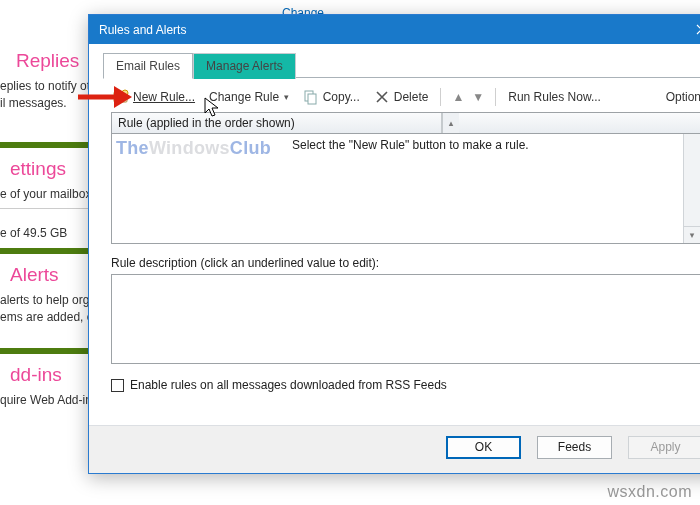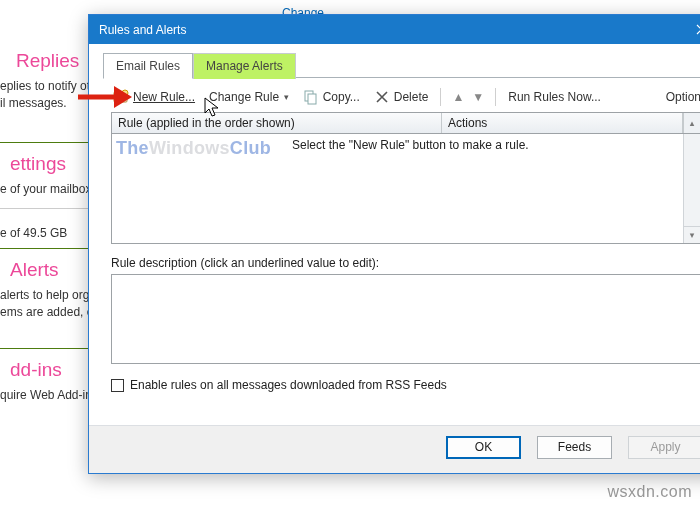--- a/index.html
+++ b/index.html
@@ -1,40 +1,40 @@
 <!DOCTYPE html>
 <html><head>
 <meta charset="utf-8">
 <style>
   * { box-sizing: border-box; font-family: "Segoe UI", Tahoma, sans-serif; }
   body { margin: 0; width: 700px; height: 505px; background: #fff; overflow: hidden; position: relative; font-size: 12px; color: #222; }
   .bg { position: absolute; inset: 0; background: #fff; }
   .bg-link { position: absolute; top: 6px; left: 282px; color: #0067b8; font-size: 12px; }
-  .bg-section { position: absolute; left: 0; width: 115px; border-top: 1px solid #4d7c0f; padding-top: 10px; }
+  .bg-section { position: absolute; left: 0; width: 115px; border-top: 6px solid #4d7c0f; padding-top: 10px; }
   .bg-section h3 { margin: 0 0 6px 10px; font-size: 19px; font-weight: 400; color: #ec4899; }
   .bg-section p { margin: 0 0 0 0; font-size: 12px; color: #333; line-height: 1.45; }
   .sec1 { top: 40px; border-top: none; }
   .sec1 h3 { margin-left: 16px; }
   .sec2 { top: 142px; }
   .sec3 { top: 208px; border-top: 1px solid #ccc; }
   .sec4 { top: 248px; }
   .sec5 { top: 348px; }
   .watermark-bottom { position: absolute; right: 8px; bottom: 4px; font-size: 16px; color: #999; letter-spacing: .5px; }
   .arrow { position: absolute; top: 82px; left: 76px; width: 58px; height: 30px; z-index: 200; }
 
   
   .dialog { position: absolute; top: 14px; left: 88px; width: 636px; height: 460px; background: #fff; border: 1px solid #2a7bd0; box-shadow: 0 4px 18px rgba(0,0,0,.28); z-index: 100; display: flex; flex-direction: column; }
   .titlebar { height: 29px; background: #1979ca; color: #fff; display: flex; align-items: center; padding: 0 0 0 10px; font-size: 12px; }
   .titlebar .title { flex: 1; }
   .titlebar .close { width: 44px; height: 29px; display: flex; align-items: center; justify-content: center; cursor: pointer; }
   .titlebar .close svg { stroke: #fff; }
 
   .tabs { display: flex; height: 26px; margin: 8px 10px 0 14px; position: relative; }
   .tab { padding: 5px 12px 4px; border: 1px solid #aab2b8; border-bottom: none; background: #fff; font-size: 12px; color: #444; position: relative; top: 1px; margin-right: 0; cursor: pointer; }
-  .tab.inactive { background: #bef264; border-color: #c6cbd0; color: #444; }
+  .tab.inactive { background: #14b8a6; border-color: #c6cbd0; color: #444; }
   .tabs-line { position: absolute; bottom: 0; left: 0; right: 0; height: 1px; background: #aab2b8; z-index: -1; }
   .tab.active { z-index: 2; border-bottom: 1px solid #fff; }
 
   .toolbar { display: flex; align-items: center; gap: 6px; margin: 8px 12px 2px 20px; height: 22px; font-size: 12px; color: #333; }
   .tb-item { display: inline-flex; align-items: center; gap: 4px; padding: 2px 4px; cursor: pointer; }
   .tb-item .lbl { text-decoration: none; }
   .tb-item.first .lbl { text-decoration: underline; }
   .tb-item .caret { font-size: 9px; color: #555; margin-left: 1px; }
   .tb-sep { width: 1px; height: 18px; background: #cfcfcf; margin: 0 2px; }
   .tb-ud { display: flex; align-items: center; gap: 2px; color: #888; }
@@ -153,21 +153,20 @@
       </span>
     <span class="tb-sep"></span>
     <span class="tb-item">
       <span class="lbl">Run Rules Now...</span>
     </span>
     <span class="tb-item tb-options">Options</span>
   </div>
 
   <div class="rules-header">
     <div class="col col1">Rule (applied in the order shown)</div>
-    <div class="col col2">Actions</div>
     <div class="scroll-top">▴</div>
   </div>
   <div class="rules-body">
     <span class="watermark"><span class="blue">The</span><span>Windows</span><span class="blue">Club</span></span>
     <div class="msg">Select the "New Rule" button to make a rule.</div>
     <div class="content"></div>
     <div class="scrollbar">
         <div class="dn">▾</div>
       </div>
   </div>

